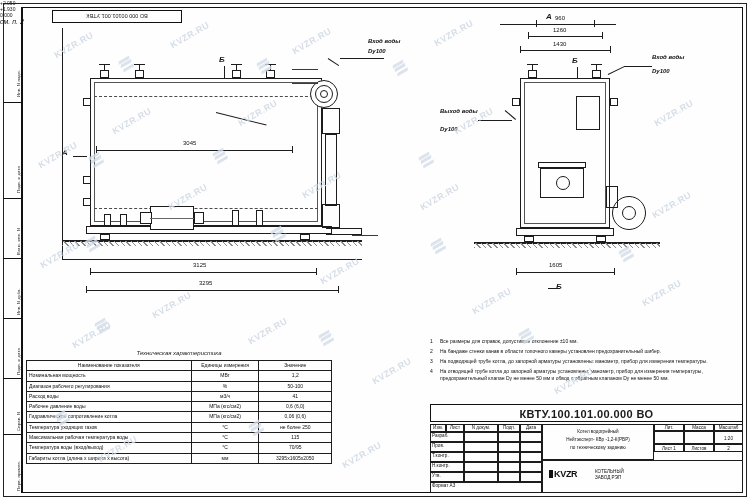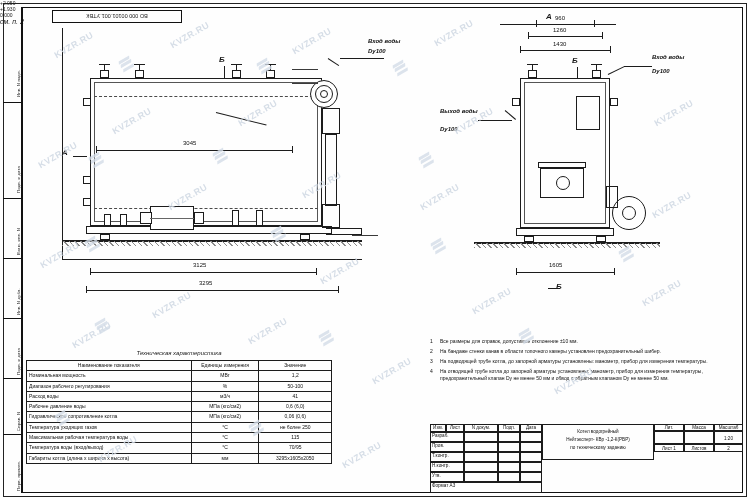--- a/index.html
+++ b/index.html
@@ -309,20 +309,21 @@
   </tbody>
     </table>
 
   <div class="notes">
     <div class="row"><span class="num">1</span><span>Все размеры для справок, допустимое отклонение ±10 мм.</span></div>
     <div class="row"><span class="num">2</span><span>На бандаже стенки канав в области топочного камеры установлен предохранительный шибер.</span></div>
     <div class="row"><span class="num">3</span><span>На подводящей трубе котла, до запорной арматуры установлены: манометр, прибор для измерения температуры.</span></div>
     <div class="row"><span class="num">4</span><span>На отводящей трубе котла до запорной арматуры установлены: манометр, прибор для измерения температуры, предохранительный клапан Dу не менее 50 мм и обвод с обратным клапаном Dу не менее 50 мм.</span></div>
   </div>
 
+  <div class="docnum">КВТУ.100.101.00.000  ВО</div>
 
   <div class="tb">
 
     <div class="cell cc" style="left:0;top:0;width:16px;height:8px;">Изм.</div>
     <div class="cell cc" style="left:16px;top:0;width:18px;height:8px;">Лист</div>
     <div class="cell cc" style="left:34px;top:0;width:34px;height:8px;">N докум.</div>
     <div class="cell cc" style="left:68px;top:0;width:22px;height:8px;">Подп.</div>
     <div class="cell cc" style="left:90px;top:0;width:22px;height:8px;">Дата</div>
 
     <div class="cell" style="left:0;top:8px;width:34px;height:10px;">Разраб.</div>
@@ -362,20 +363,29 @@
     <div class="cell cc" style="left:254px;top:0;width:30px;height:7px;">Масса</div>
     <div class="cell cc" style="left:284px;top:0;width:29px;height:7px;">Масштаб</div>
     <div class="cell cc" style="left:224px;top:7px;width:30px;height:13px;"></div>
     <div class="cell cc" style="left:254px;top:7px;width:30px;height:13px;"></div>
     <div class="cell cc" style="left:284px;top:7px;width:29px;height:13px;line-height:13px;">1:20</div>
 
     <div class="cell cc" style="left:224px;top:20px;width:30px;height:8px;line-height:8px;">Лист 1</div>
     <div class="cell cc" style="left:254px;top:20px;width:30px;height:8px;line-height:8px;">Листов</div>
     <div class="cell cc" style="left:284px;top:20px;width:29px;height:8px;line-height:8px;">2</div>
 
+    <div class="cell" style="left:112px;top:36px;width:201px;height:33px;">
+      <div class="logo" style="left:6px;top:8px;">
+        <span class="bar"></span><span>KVZR</span>
+      </div>
+      <div style="position:absolute;left:52px;top:8px;font-size:4.6px;line-height:6px;">
+        <span>КОТЕЛЬНЫЙ</span><br>
+        <span>ЗАВОД РЭП</span>
+      </div>
+    </div>
   </div>
 
   <div class="wm" style="left:52px;top:40px;">KVZR.RU</div>
   <div class="wm" style="left:168px;top:30px;">KVZR.RU</div>
   <div class="wm" style="left:290px;top:36px;">KVZR.RU</div>
   <div class="wm" style="left:432px;top:28px;">KVZR.RU</div>
   <div class="wm" style="left:652px;top:108px;">KVZR.RU</div>
   <div class="wm" style="left:110px;top:116px;">KVZR.RU</div>
   <div class="wm" style="left:236px;top:108px;">KVZR.RU</div>
   <div class="wm" style="left:452px;top:116px;">KVZR.RU</div>

